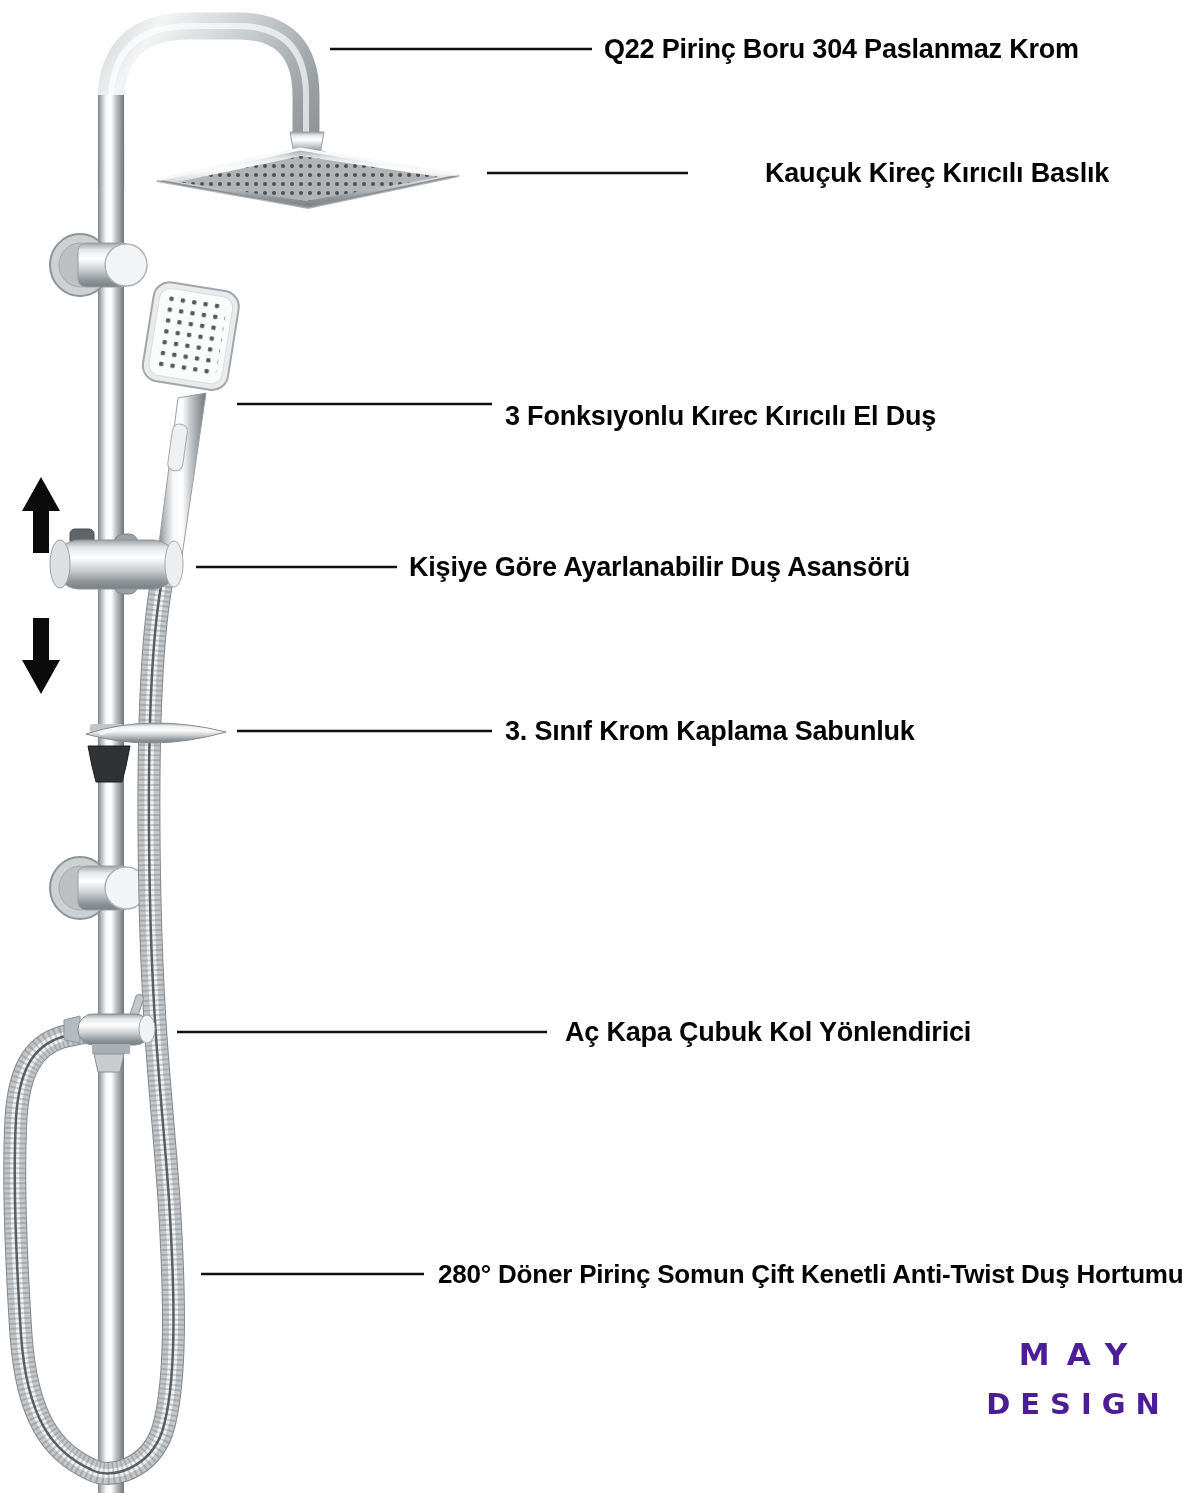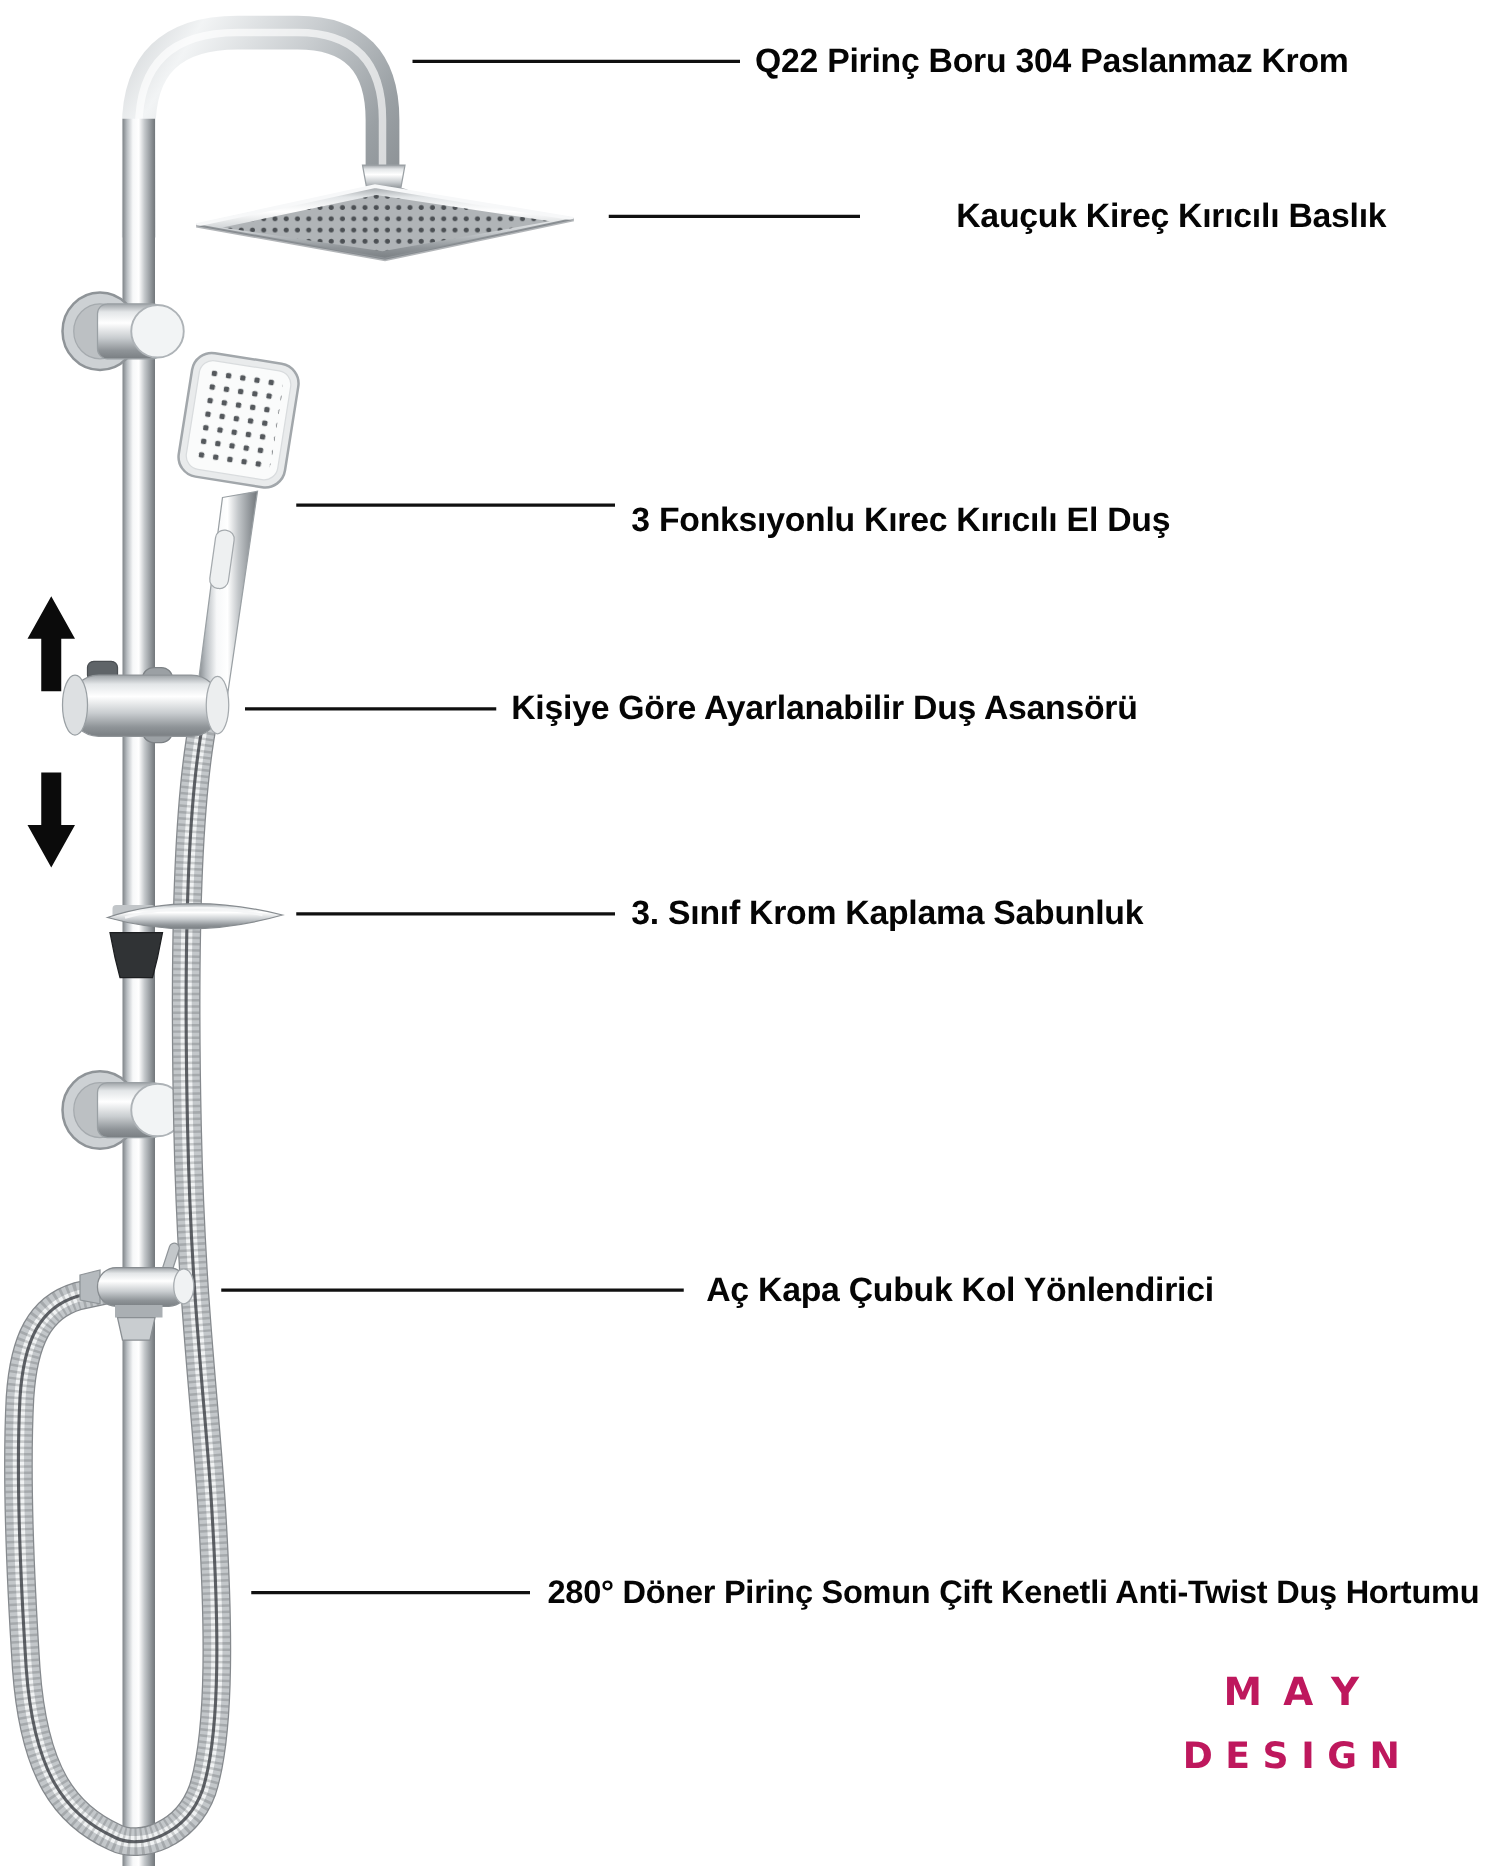--- a/index.html
+++ b/index.html
@@ -8,21 +8,21 @@
   #artwork{position:absolute;left:0;top:0;width:1199px;height:1493px;}
   .label{position:absolute;transform:translateY(-50%);white-space:nowrap;
          color:#050505;font-size:27px;font-weight:600;letter-spacing:-0.2px;}
   .label-1{left:604px;top:49px;}
   .label-2{left:721px;top:173px;margin-left:44px;}
   .label-3{left:505px;top:404px;margin-top:12px;}
   .label-4{left:409px;top:567px;}
   .label-5{left:505px;top:731px;}
   .label-6{left:534px;top:1032px;margin-left:31px;}
   .label-7{left:438px;top:1274px;font-size:26px;}
-  #logo{position:absolute;left:910px;top:1336px;width:246px;text-align:center;color:#be185d;}
+  #logo{position:absolute;left:950px;top:1336px;width:246px;text-align:center;color:#4c1d95;}
   #logo .l1{font-size:31px;font-weight:700;letter-spacing:17px;padding-left:17px;
             font-family:"DejaVu Sans",sans-serif;}
   #logo .l2{font-size:29px;font-weight:700;letter-spacing:10px;padding-left:10px;margin-top:15px;
             font-family:"DejaVu Sans",sans-serif;}
 </style>
 </head>
 <body>
 
 <div id="page">
 

